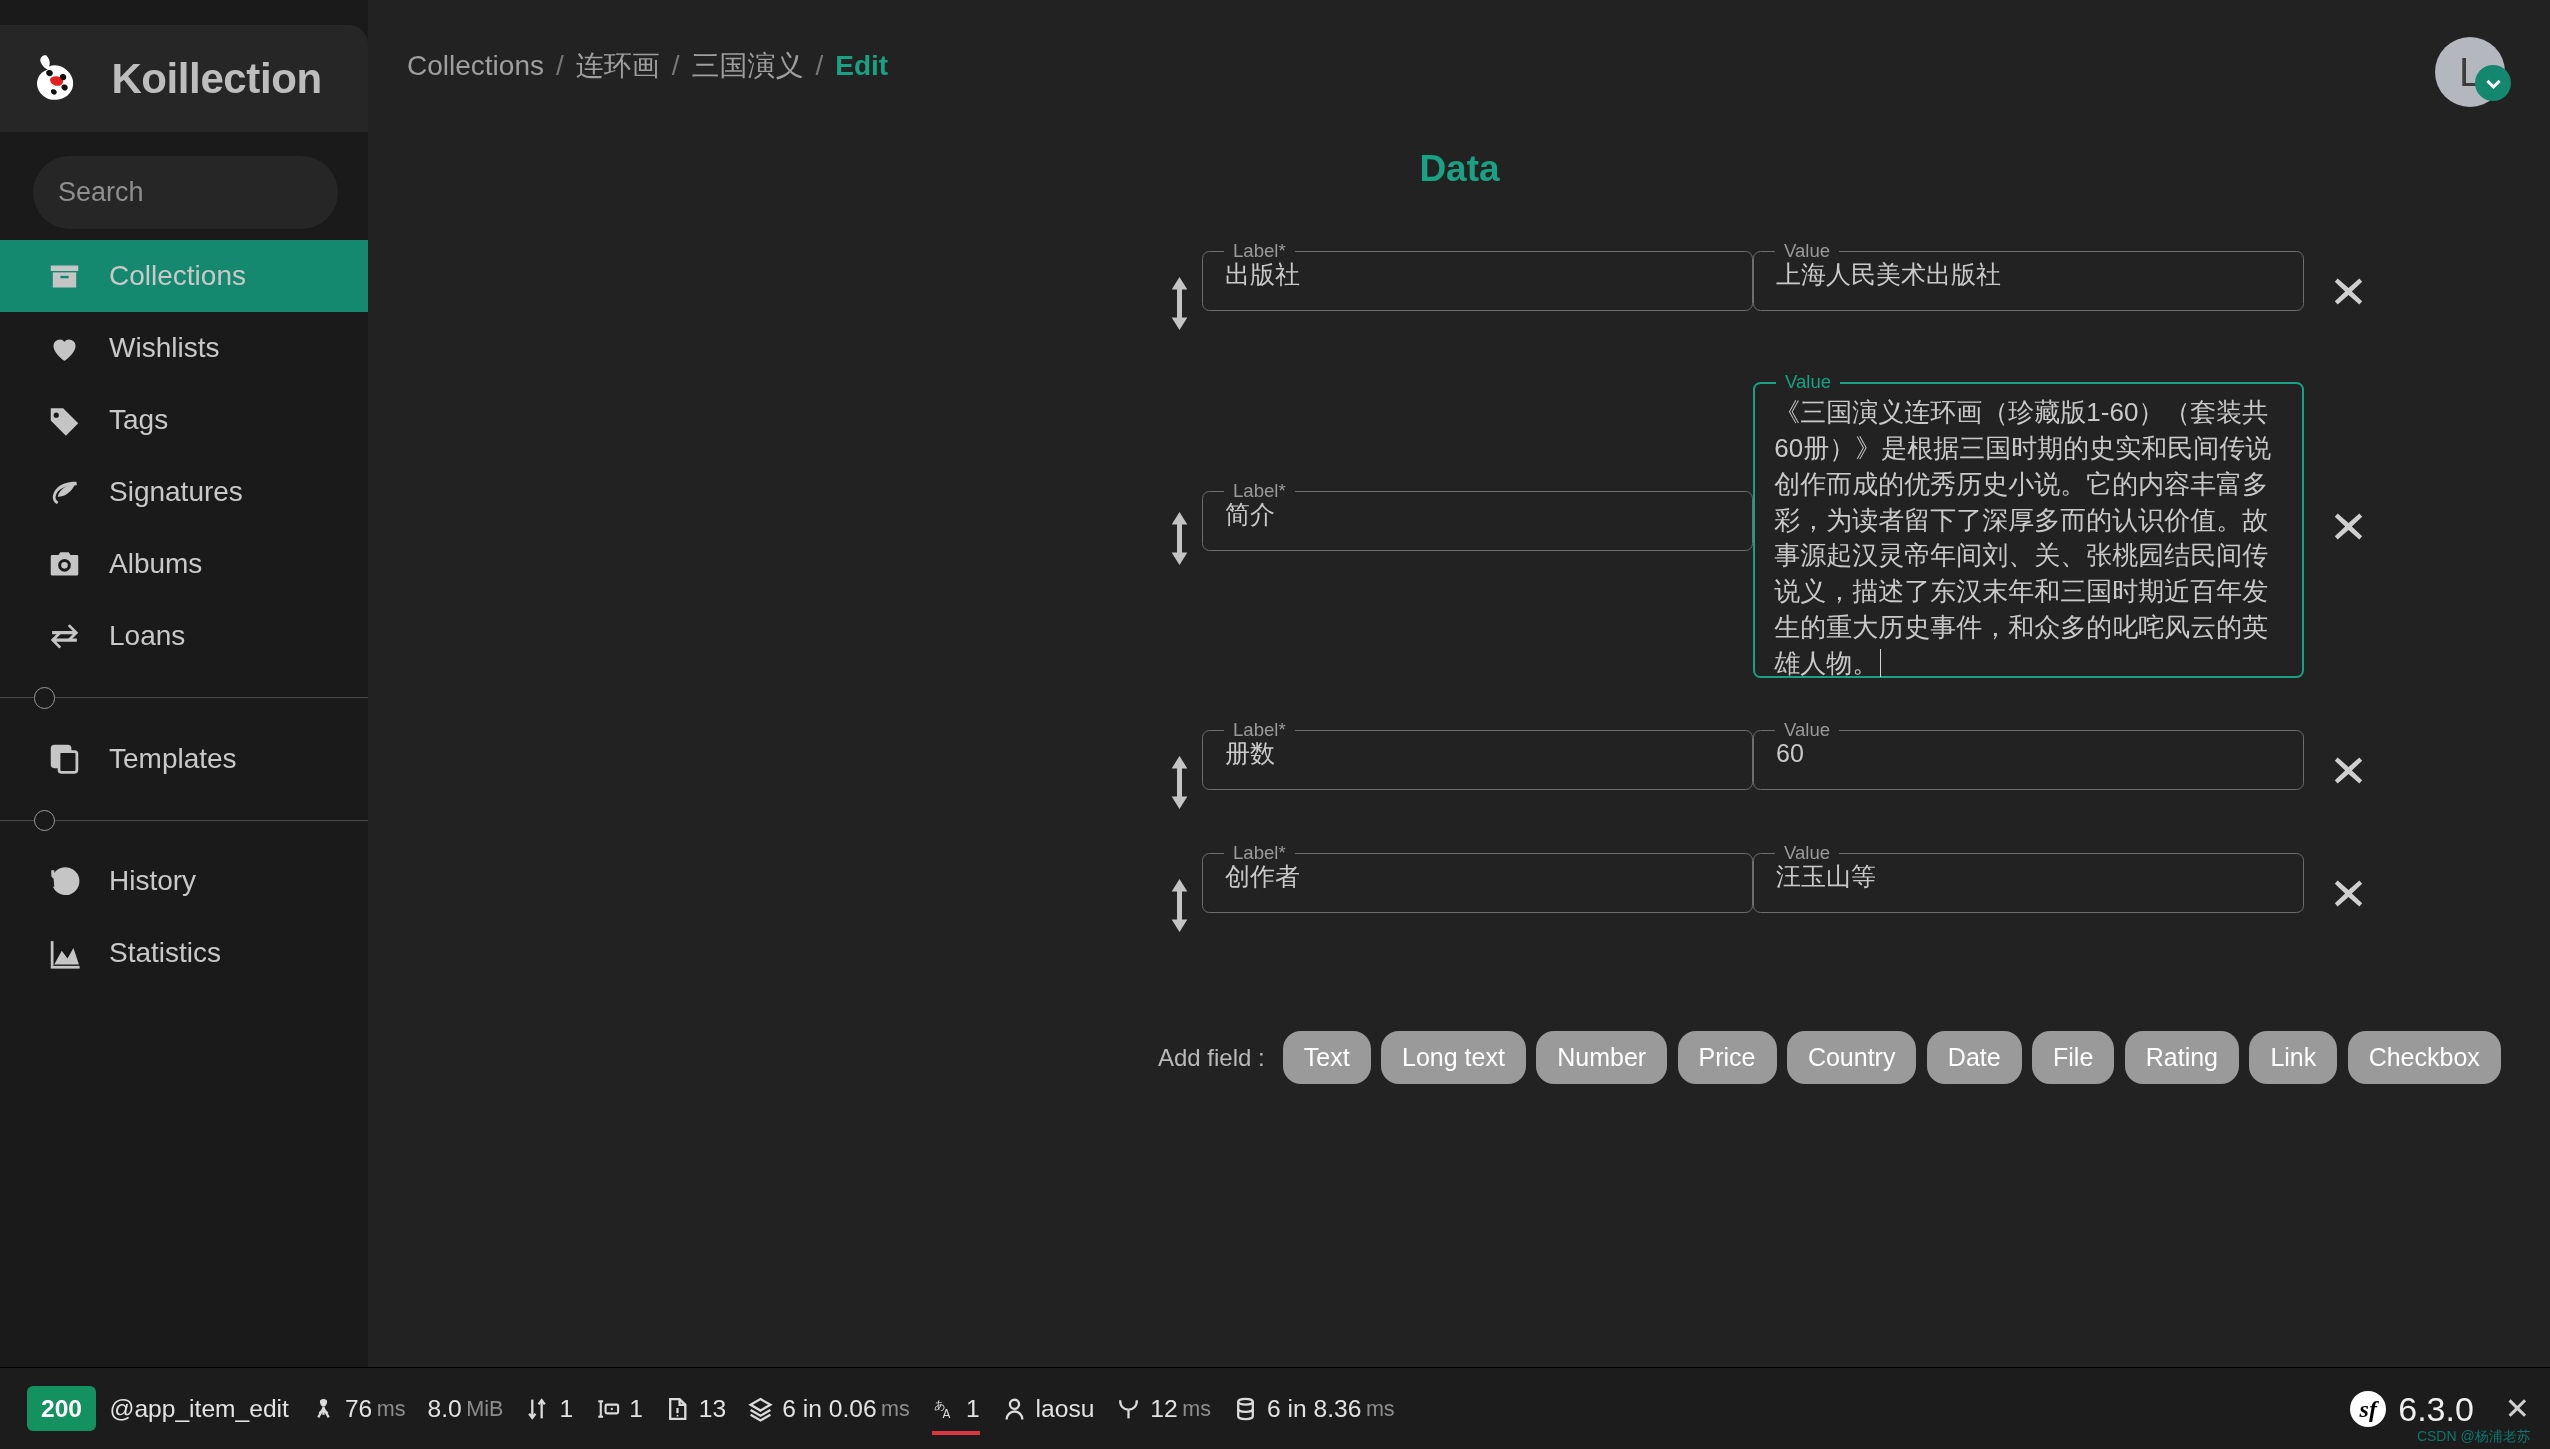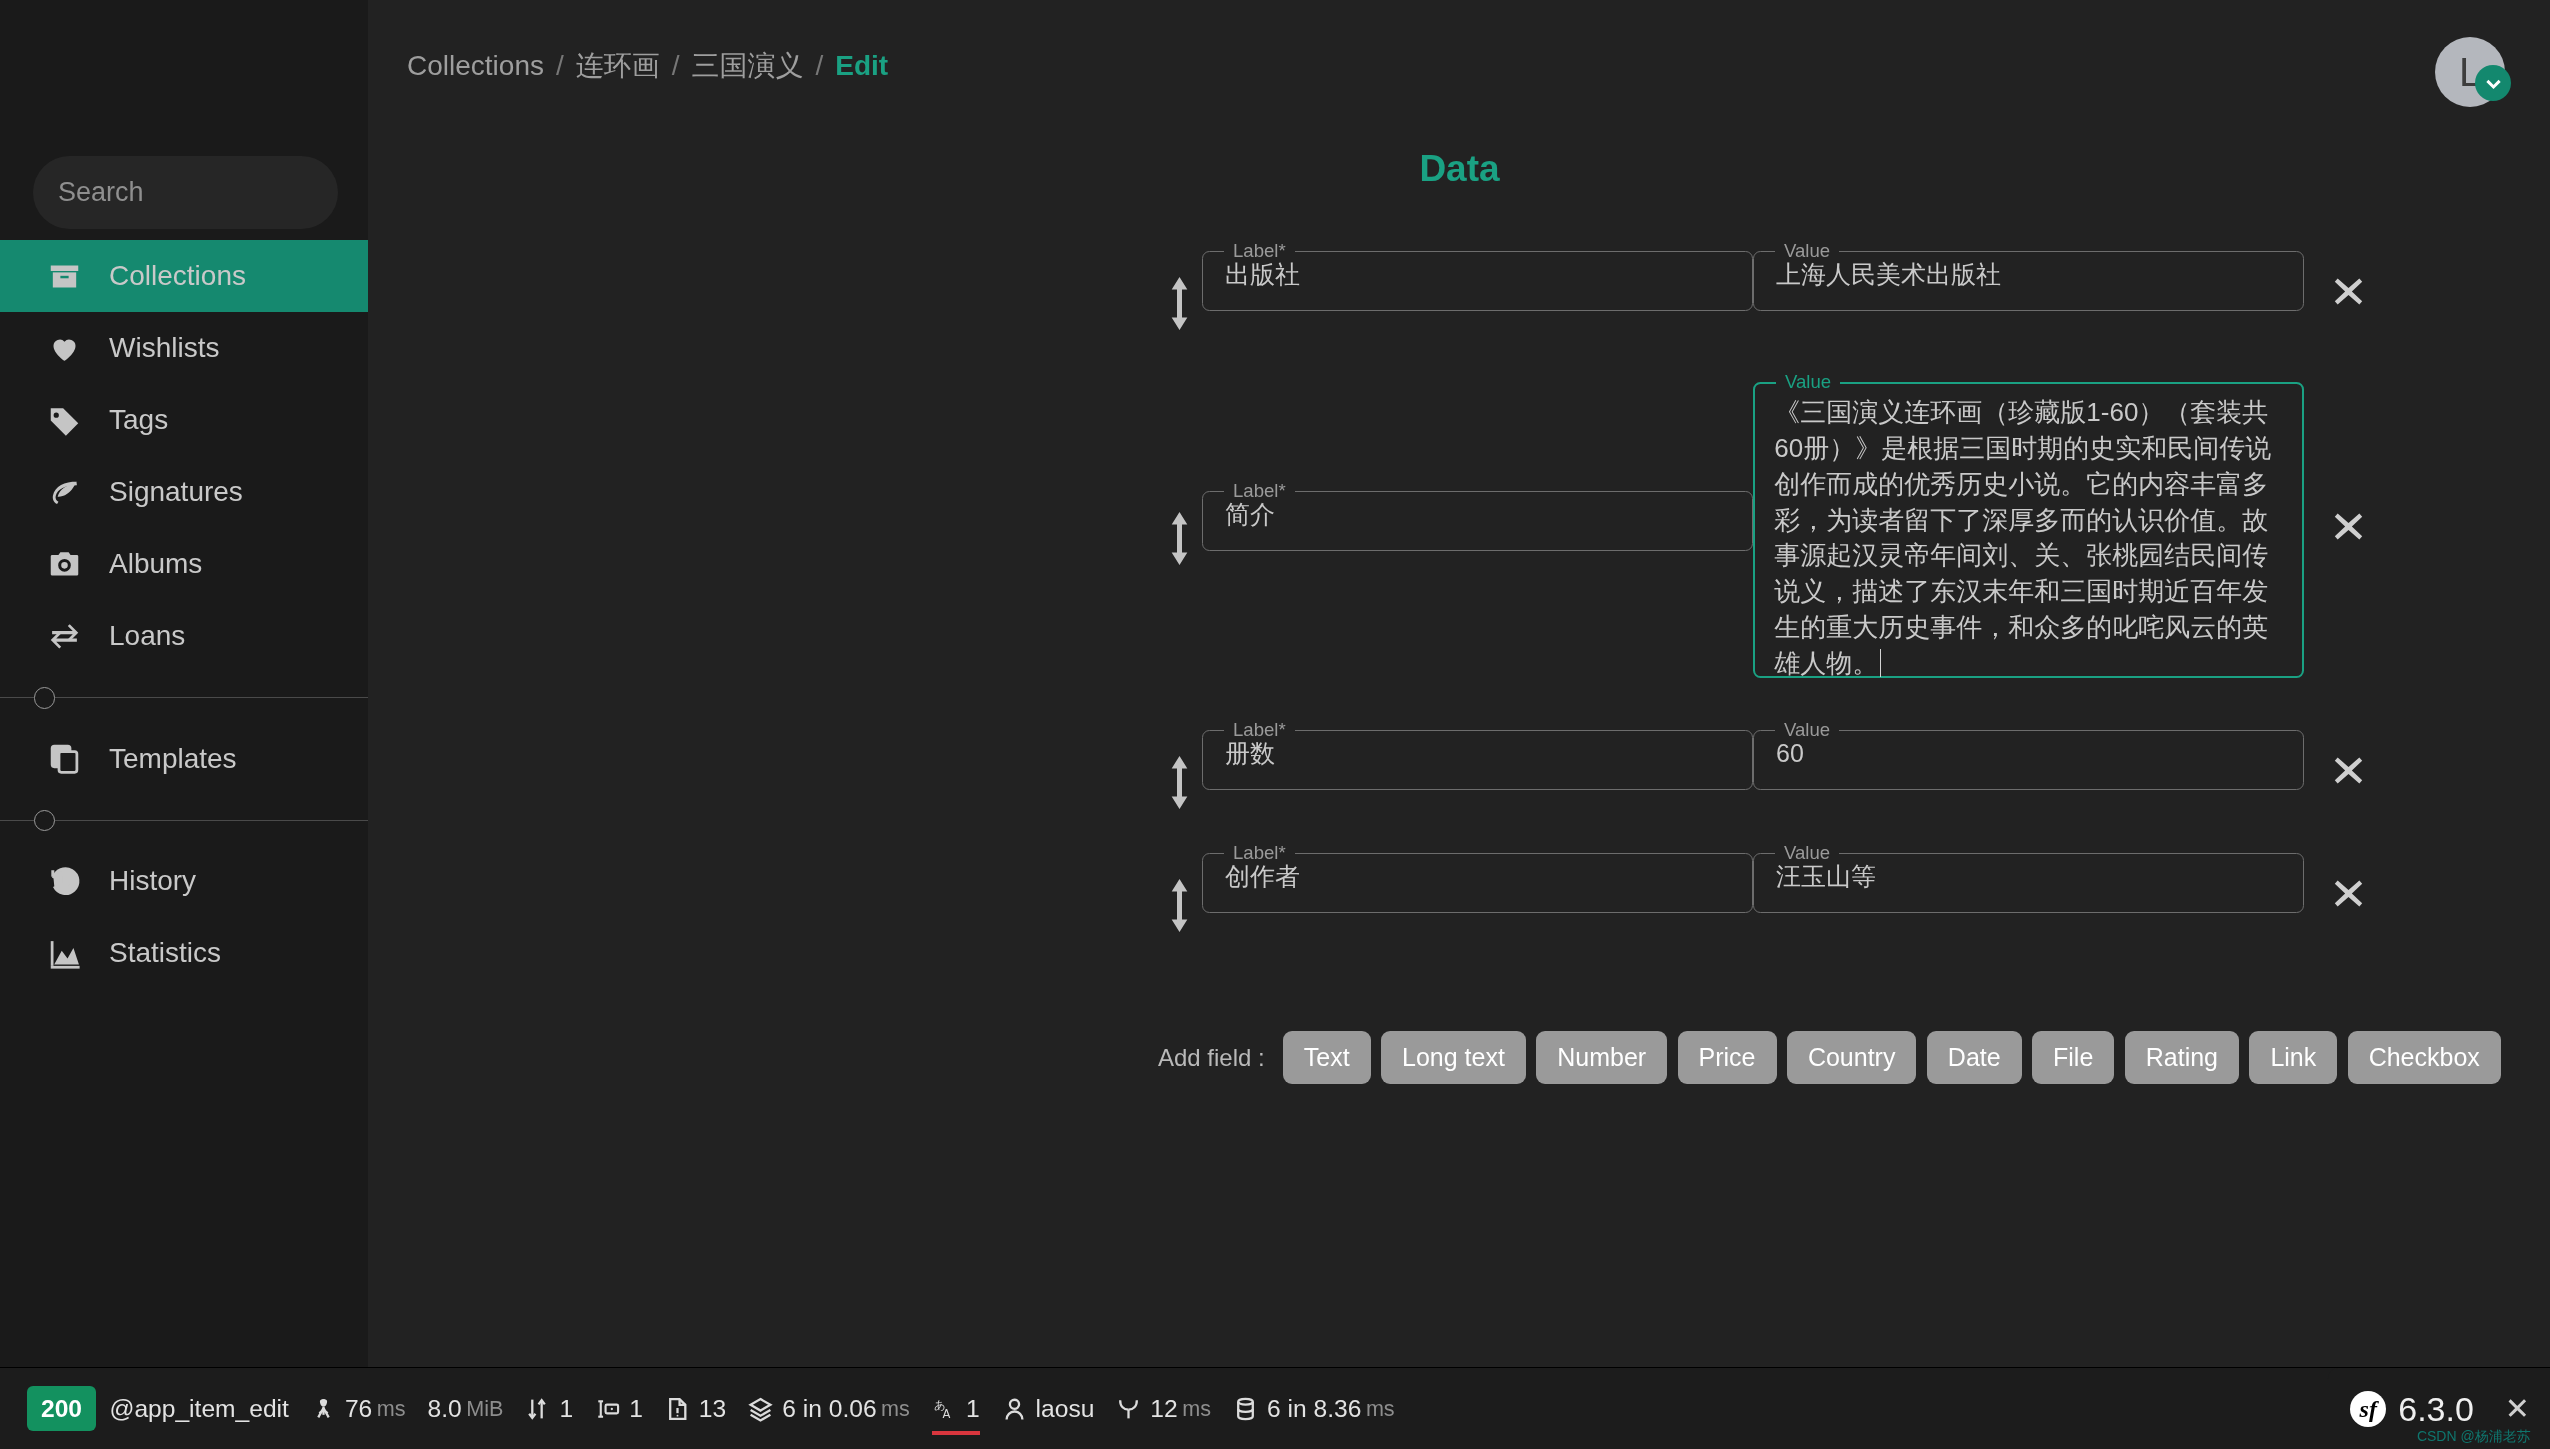--- a/index.html
+++ b/index.html
@@ -232,21 +232,21 @@
   .addfield-label {
     color: #b9b9b9;
     font-size: 24px;
     margin-right: 18px;
     white-space: nowrap;
   }
   .af-btn {
     background: #9a9a9a;
     color: #ffffff;
     border: none;
-    border-radius: 9px;
+    border-radius: 18px;
     font-family: "Liberation Sans", sans-serif;
     font-size: 25px;
     padding: 12px 21px;
     margin-right: 10.4px;
     cursor: pointer;
     white-space: nowrap;
   }
 
   
   .sftoolbar {
@@ -315,20 +315,31 @@
     font-size: 14px;
   }
 </style>
 </head>
 <body>
 
 <div id="app">
 
   <aside class="sidebar">
 
+    <div class="brand">
+      <svg class="brand-logo" viewBox="0 0 100 100">
+        <path fill="#ffffff" d="M30 18 C34 22 36 28 34 33 C40 30 48 31 54 35 C63 41 68 50 66 60 C64 70 55 77 44 78 C36 79 28 76 23 70 C18 64 16 56 19 49 C21 43 26 39 32 37 C27 35 23 30 22 25 C22 21 25 17 30 18 Z"></path>
+        <path fill="#e61f1f" d="M37 48 C42 45 49 46 52 50 C54 54 52 58 48 59 C43 60 38 58 36 54 C35 51 35 49 37 48 Z"></path>
+        <path fill="#111111" d="M33 38 C36 37 39 39 39 42 C39 45 36 47 33 46 C30 45 29 41 31 39 Z"></path>
+        <path fill="#111111" d="M50 44 C54 42 58 45 57 49 C56 52 52 53 50 50 C48 48 48 45 50 44 Z"></path>
+        <path fill="#111111" d="M52 58 C56 56 60 59 59 63 C58 66 54 67 52 64 C50 62 50 59 52 58 Z"></path>
+        <path fill="#111111" d="M38 64 C42 63 45 66 44 69 C43 72 39 72 37 69 C36 67 36 65 38 64 Z"></path>
+      </svg>
+      <span class="brand-name">Koillection</span>
+    </div>
 
     <div class="search-wrap">
       <input class="search-input" type="text" placeholder="Search" style="">
     </div>
 
     <nav class="nav">
 
       <div class="nav-item active">
         <span class="nav-ico">
           <svg viewBox="0 0 24 24">

